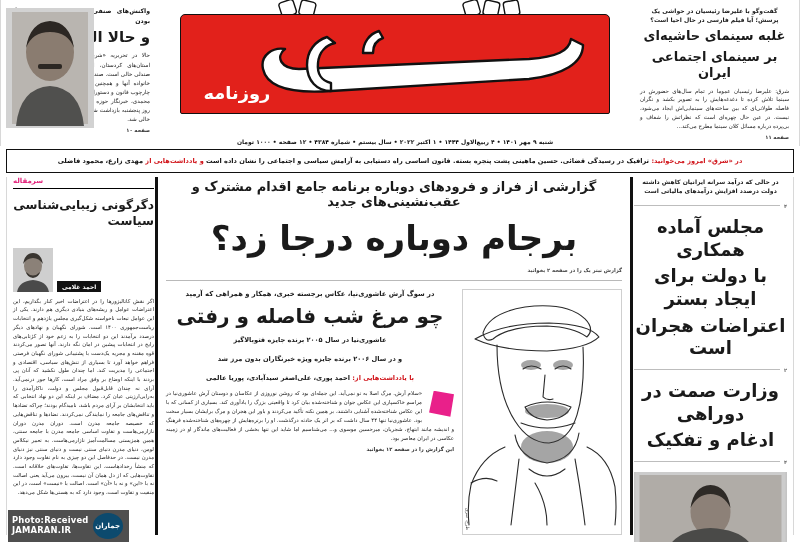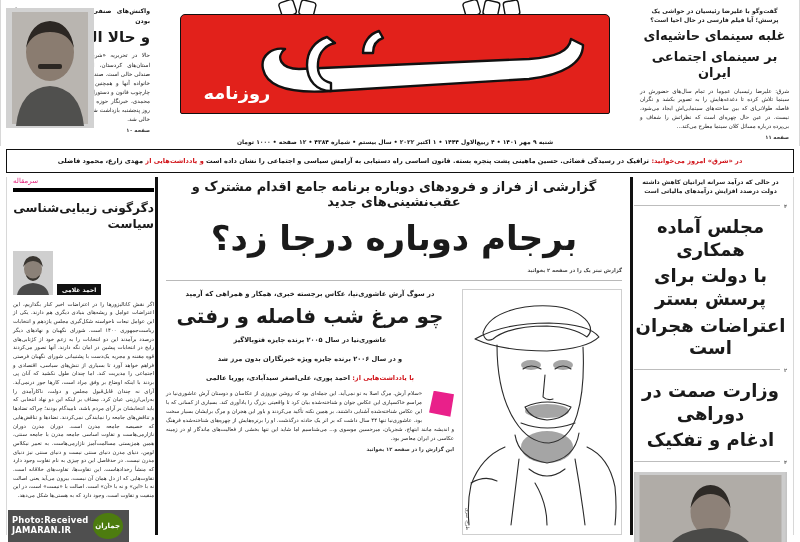--- a/index.html
+++ b/index.html
@@ -42,21 +42,21 @@
   
   .ticker{margin:3px 6px 0 6px;border:1.6px solid #111;height:22px;display:flex;align-items:center;justify-content:center;}
   .ticker span{font-size:6.6px;font-weight:bold;color:#d1141a;white-space:nowrap;letter-spacing:.1px;}
   .ticker .blk{color:#111;}
 
   
   .main{display:flex;flex-direction:row-reverse;height:362px;box-sizing:border-box;padding:4px 6px 0 6px;}
 
   
   .col-right{width:152px;box-sizing:border-box;padding:0 4px 0 6px;border-left:1px solid #d8d8d8;position:relative;}
-  .sarmaghaleh{text-align:left;font-size:7px;font-weight:normal;color:#e2217a;letter-spacing:4px;border-bottom:4px solid #000000;padding-bottom:3px;margin-bottom:9px;}
+  .sarmaghaleh{text-align:left;font-size:7px;font-weight:bold;color:#e2217a;letter-spacing:4px;border-bottom:1px solid #000000;padding-bottom:3px;margin-bottom:9px;}
   .ed-head{font-size:12.2px;font-weight:bold;line-height:1.3;text-align:right;margin-bottom:18px;}
   .ed-author-wrap{display:flex;flex-direction:row-reverse;align-items:flex-end;gap:4px;margin-bottom:5px;}
   .ed-photo{width:40px;height:44px;background:#b9b9b9;border:0;flex:none;}
   .ed-name{background:#111;color:#fff;font-size:6px;font-weight:bold;padding:2px 5px;}
   .ed-body{font-size:5.35px;line-height:1.63;text-align:justify;color:#1d1d1d;}
 
   
   .col-center{flex:1;box-sizing:border-box;padding:0 8px;display:flex;flex-direction:column;}
   .lead-kicker{font-size:13px;font-weight:bold;text-align:center;margin:2px 0 6px 0;}
   .lead-head{font-size:34px;font-weight:bold;text-align:center;line-height:1.12;letter-spacing:-1px;margin:4px 0 8px 0;}
@@ -85,21 +85,21 @@
   .lc-sep{display:flex;align-items:center;gap:4px;margin:7px 0;}
   .lc-sep .ln{flex:1;border-top:1px solid #bdbdbd;}
   .lc-sep .no{font-size:5px;color:#666;font-weight:bold;}
   .lc-photo{width:100%;height:86px;background:#c4c4c4;margin:4px 0 5px 0;}
   .lc-cap{font-size:6px;font-weight:bold;line-height:1.5;text-align:center;margin-bottom:4px;}
   .lc-last{font-size:14px;font-weight:normal;text-align:center;}
 
   
   .watermark{position:absolute;bottom:0;left:8px;display:flex;flex-direction:row;align-items:center;gap:4px;
     background:rgba(40,40,40,.82);padding:3px 6px 3px 4px;}
-  .wm-logo{width:30px;height:26px;border-radius:50%;background:#4d7c0f;display:flex;align-items:center;justify-content:center;
+  .wm-logo{width:30px;height:26px;border-radius:50%;background:#0c4a6e;display:flex;align-items:center;justify-content:center;
     color:#fff;font-size:7px;font-weight:bold;flex:none;}
   .wm-lines{display:flex;flex-direction:column;line-height:1.15;}
   .wm-lines span{color:#fff;font-size:8.4px;font-weight:bold;letter-spacing:.2px;direction:ltr;text-align:left;}
 
   .edgebar{position:absolute;top:0;bottom:0;width:3px;background:#111;}
   .edge-r{right:0;} .edge-l{left:0;}
 </style>
 </head>
 <body>
 
@@ -249,21 +249,21 @@
     <div class="col-left">
       <div class="edgebar edge-l"></div>
 
       <div class="lc-kicker">در حالی که درآمد سرانه ایرانیان کاهش داشته دولت درصدد افزایش درآمدهای مالیاتی است</div>
       <div class="lc-sep">
         <span class="no">۴</span>
         <span class="ln"></span>
       </div>
 
       <div class="lc-head sm">مجلس آماده همکاری</div>
-      <div class="lc-head sm">با دولت برای پرسش بستر</div>
+      <div class="lc-head sm">با دولت برای ایجاد بستر</div>
       <div class="lc-head sm">اعتراضات هجران است</div>
       <div class="lc-sep">
         <span class="no">۲</span>
         <span class="ln"></span>
       </div>
 
       <div class="lc-head sm">وزارت صمت در دوراهی</div>
       <div class="lc-head sm">ادغام و تفکیک</div>
       <div class="lc-sep">
         <span class="no">۴</span>

